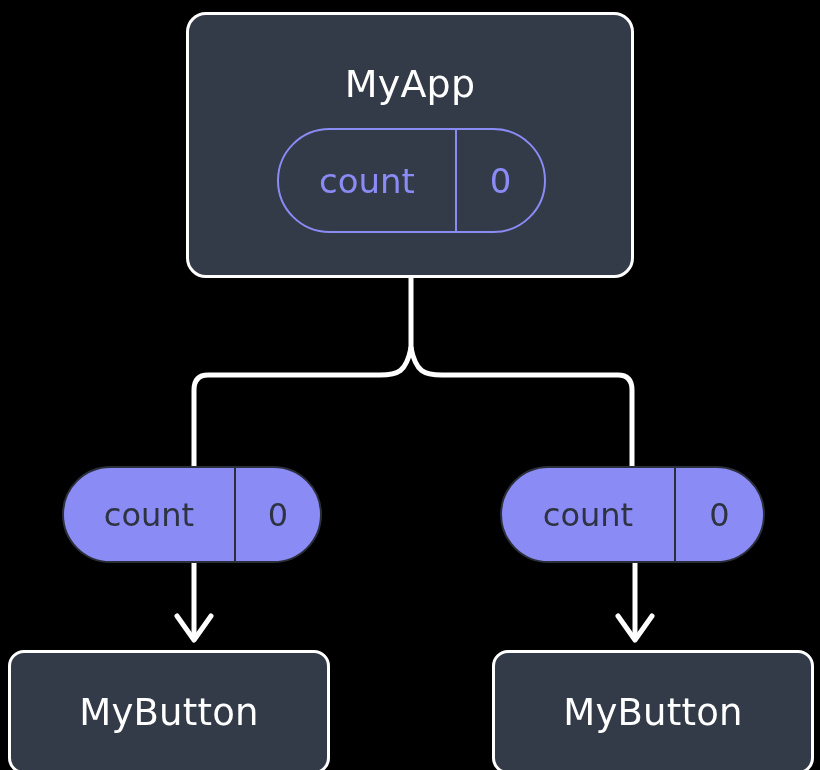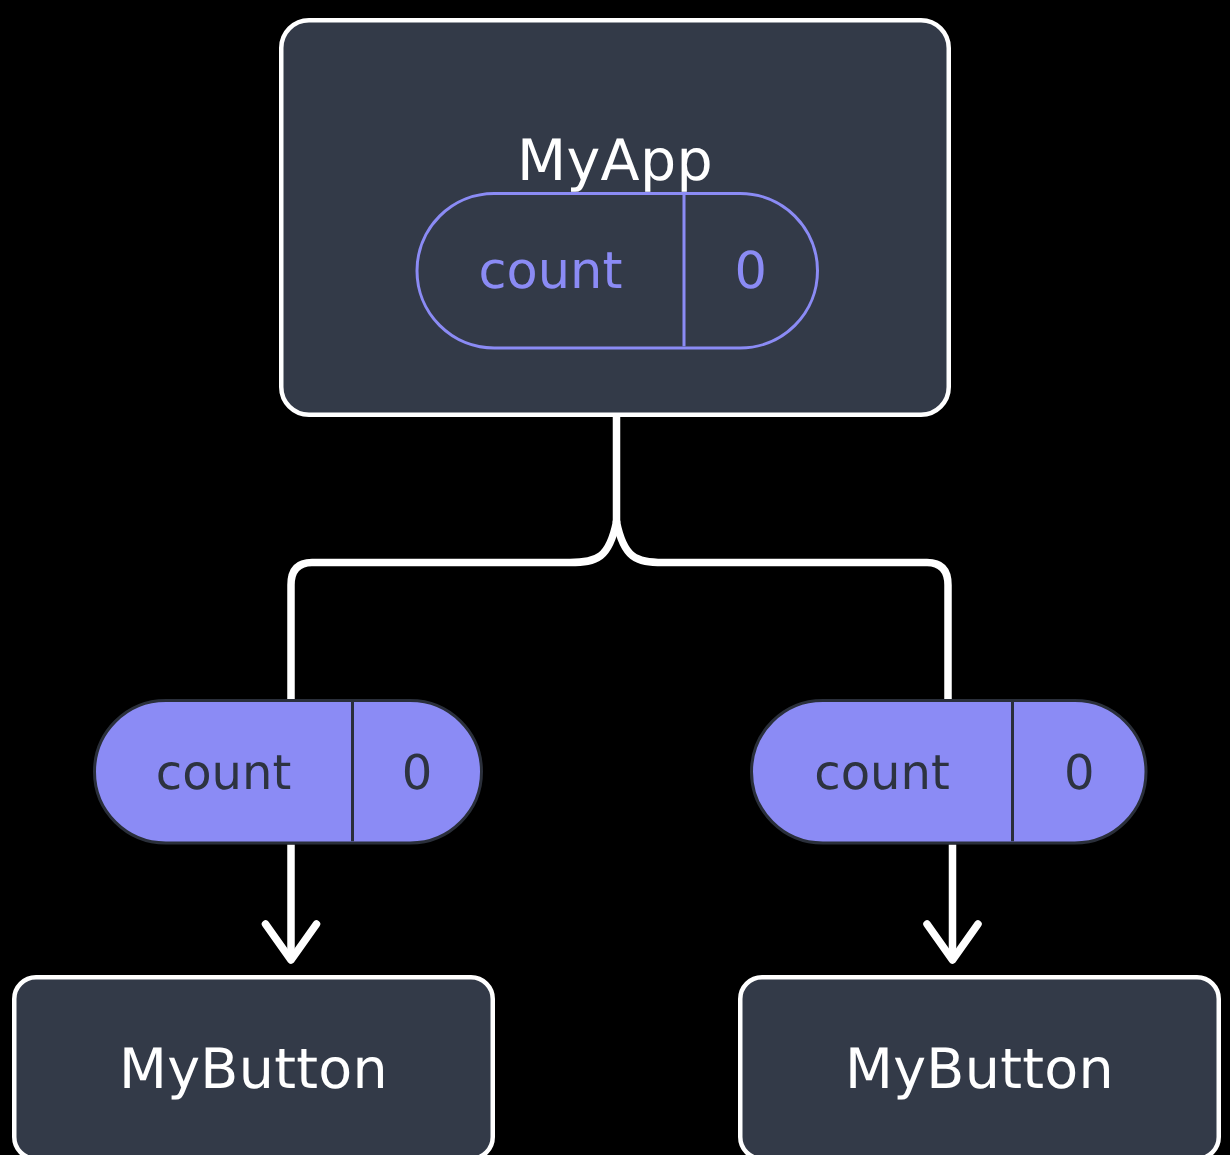--- a/index.html
+++ b/index.html
@@ -48,21 +48,21 @@
   }
 
   #node-myapp {
     left: 186px;
     top: 12px;
     width: 448px;
     height: 266px;
     border-radius: 20px;
   }
   #node-myapp .comp-title {
-    margin-top: 73px;
+    margin-top: 50px;
   }
 
   #node-mybutton-left {
     left: 8px;
     top: 650px;
     width: 322px;
     height: 124px;
     justify-content: center;
   }
   #node-mybutton-right {

